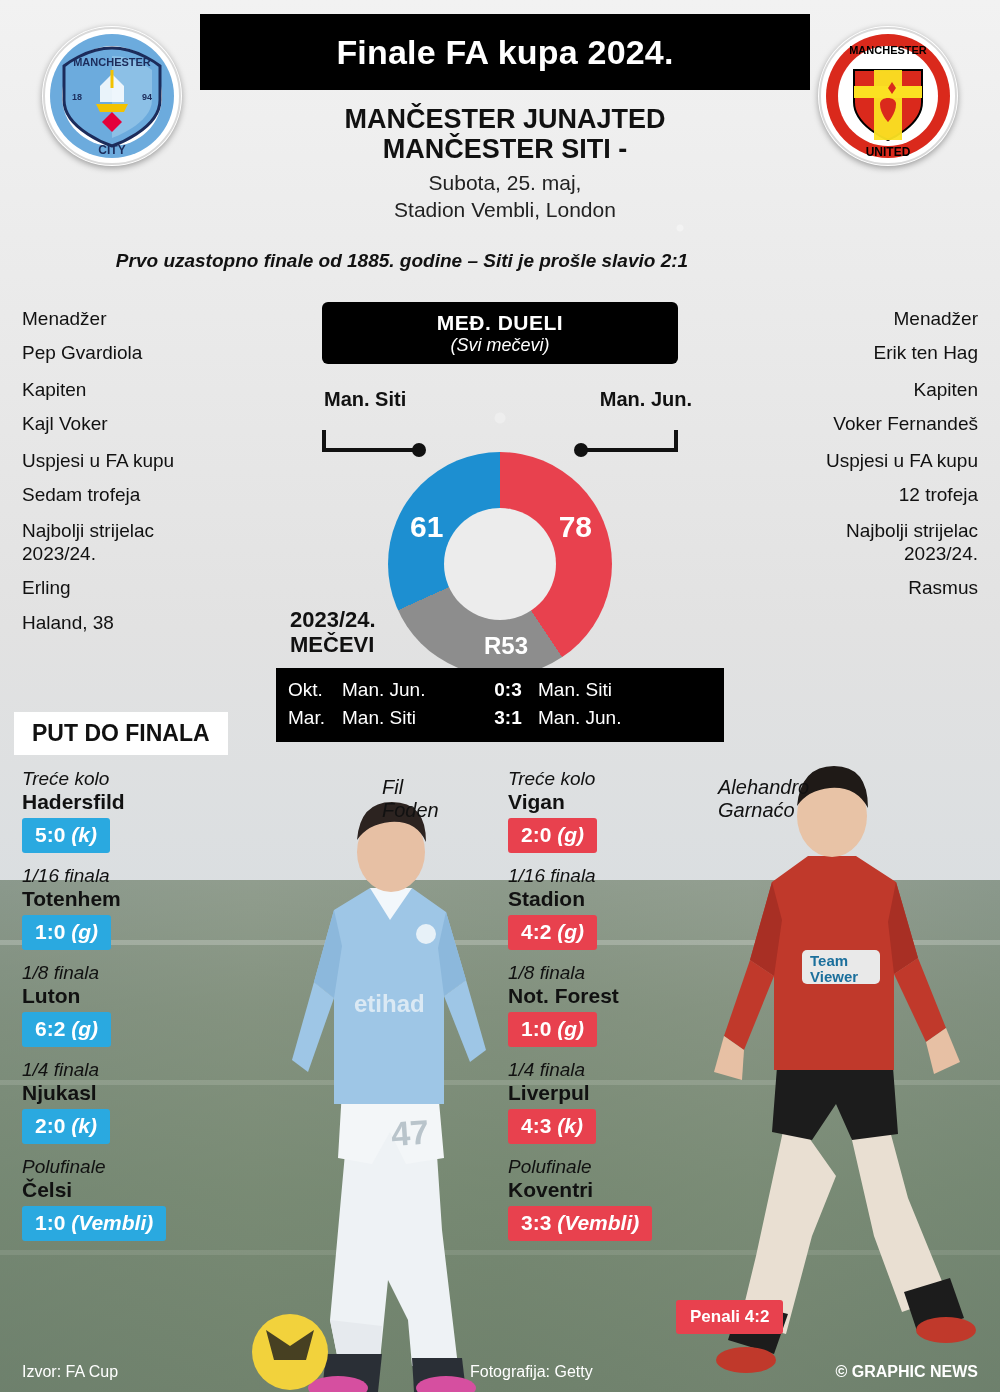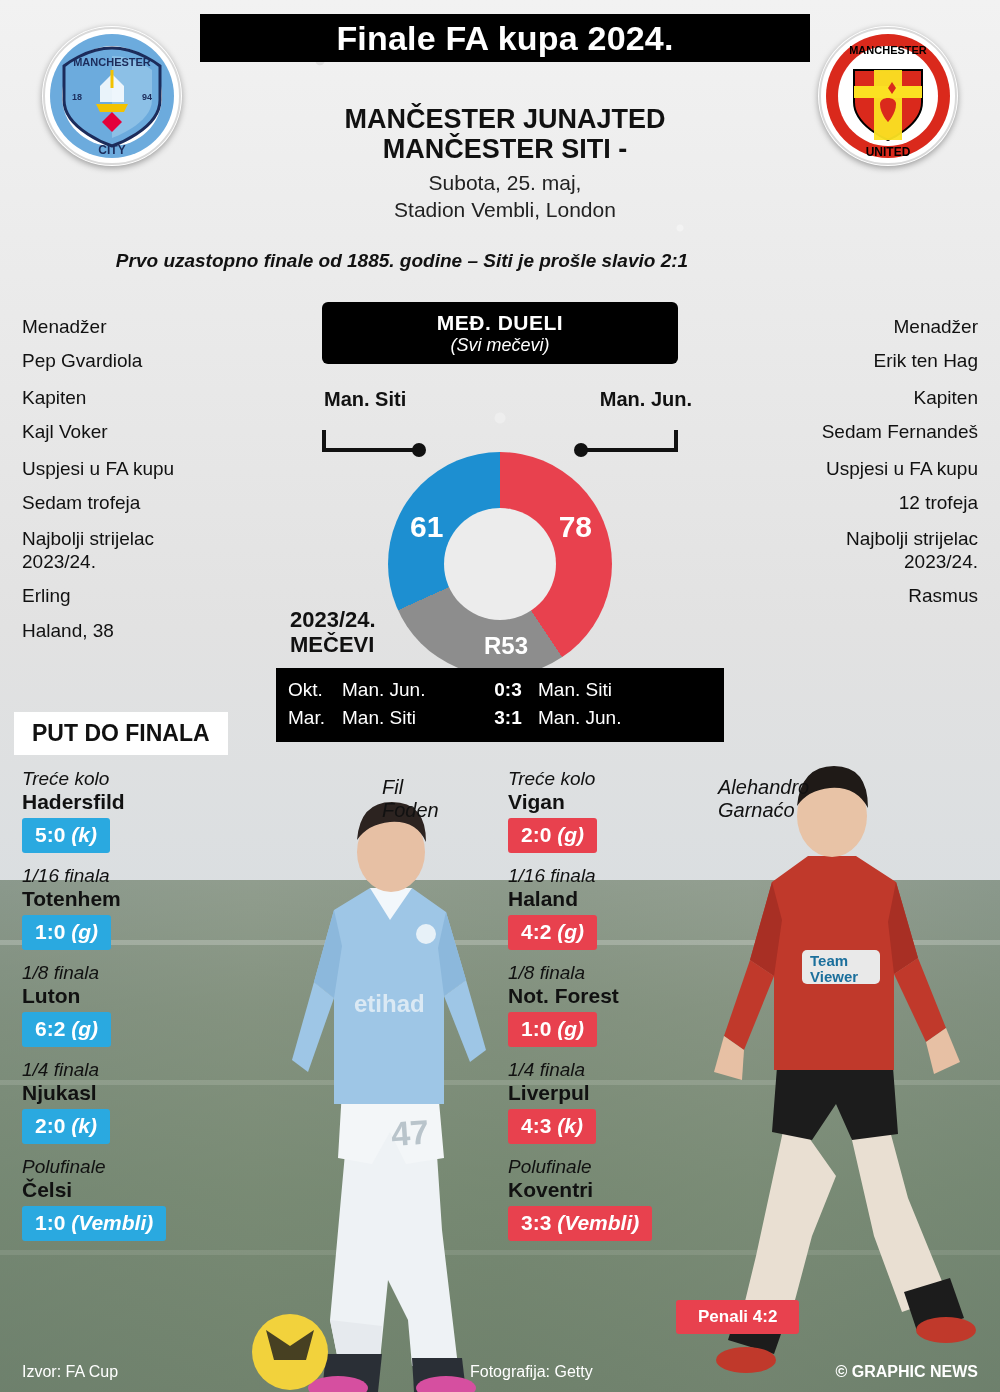--- a/index.html
+++ b/index.html
@@ -36,21 +36,21 @@
       linear-gradient(90deg, #8a9a8c 0%, #93a18f 25%, #8d9c8a 50%, #97a494 75%, #8a9a8c 100%);
     filter: blur(0.5px);
   }
   .pitch-line {
     position:absolute; left:0; width:1000px; height:5px;
     background: rgba(255,255,255,.22);
   }
 
   
   .title-bar {
-    position: absolute; left: 200px; top: 14px; width: 610px; height: 48px;
+    position: absolute; left: 200px; top: 14px; width: 610px; height: 76px;
     background: #000; display:flex; align-items:center; justify-content:center;
   }
   .title-bar h1 {
     color:#fff; font-size: 34px; font-weight: 700; letter-spacing: .2px;
   }
   .crest {
     position:absolute; width: 140px; height: 140px; border-radius: 50%;
     box-shadow: 0 2px 6px rgba(0,0,0,.35);
   }
   #crest-city { left: 42px; top: 26px; background:#fff; }
@@ -65,21 +65,21 @@
     position:absolute; left: 0; top: 250px; width: 804px; text-align:center;
     font-size: 19px; font-style: italic; font-weight: 700; color:#111;
   }
 
   
   .side { position:absolute; top: 300px; width: 250px; font-size: 19px; color:#111; }
   #side-left  { left: 22px; text-align:left; }
   #side-right { right: 22px; text-align:right; }
   .side .lbl { font-weight: 400; line-height:1.18; margin-top: 14px; }
   .side .val { font-weight: 400; line-height:1.18;margin-top:12px; }
-  .side .first { margin-top: 16px; }
+  .side .first { margin-top: 8px; }
 
   
   .h2h-bar {
     position:absolute; left: 322px; top: 302px; width: 356px; height: 62px;
     background:#000; border-radius: 6px; display:flex; flex-direction:column;
     align-items:center; justify-content:center; color:#fff;
   }
   .h2h-bar .t1 { font-size: 21px; font-weight:700; letter-spacing:.5px;}
   .h2h-bar .t2 { font-size: 18px; font-style: italic; }
 
@@ -134,21 +134,21 @@
   .route .op { font-size: 21px; font-weight:700; color:#111; line-height:1.1; }
   .route .sc {
     display:inline-block; margin-top: 5px; padding: 5px 13px 6px 13px;
     color:#fff; font-size: 21px; font-weight:700; border-radius: 3px;
   }
   .route .sc i { font-style: italic; font-weight:700; }
   #route-left .sc  { background:#2aa9e0; }
   #route-right .sc { background:#e8414e; }
   .penalty {
     position:absolute; left: 676px; top: 1300px; background:#e8414e; color:#fff;
-    font-size: 17px; font-weight:700; padding: 7px 22px; border-radius:3px;
+    font-size: 17px; font-weight:700; padding: 7px 14px; border-radius:3px;
   }
 
   
   .player { position:absolute; }
   .cap { position:absolute; font-size: 20px; font-style: italic; color:#111; line-height:1.15; }
   #cap-foden { left: 382px; top: 776px; }
   #cap-garnacho { left: 718px; top: 776px; }
 
   
   .footer {
@@ -290,21 +290,21 @@
     <div class="lbl">Najbolji strijelac</div>
     <div class="lbl" style="margin-top:0;">2023/24.</div>
     <div class="val">Erling</div>
     <div class="val">Haland, 38</div>
   </div>
 
   <div class="side" id="side-right">
     <div class="lbl first">Menadžer</div>
     <div class="val">Erik ten Hag</div>
     <div class="lbl">Kapiten</div>
-    <div class="val">Sedam Fernandeš</div>
+    <div class="val">Voker Fernandeš</div>
     <div class="lbl">Uspjesi u FA kupu</div>
     <div class="val">12 trofeja</div>
     <div class="lbl">Najbolji strijelac</div>
     <div class="lbl" style="margin-top:0;">2023/24.</div>
     <div class="val">Rasmus</div>
   </div>
 
   <div class="h2h-bar">
     <div class="t1">MEĐ. DUELI</div>
     <div class="t2">(Svi mečevi)</div>
@@ -382,21 +382,21 @@
   </div>
 
   <div class="route" id="route-right">
     <div>
       <div class="rd" style="margin-top:0;">Treće kolo</div>
       <div class="op">Vigan</div>
       <div class="sc"><span>2:0</span> <i>(g)</i></div>
     </div>
     <div>
       <div class="rd">1/16 finala</div>
-      <div class="op">Haland</div>
+      <div class="op">Stadion</div>
       <div class="sc"><span>4:2</span> <i>(g)</i></div>
     </div>
     <div>
       <div class="rd">1/8 finala</div>
       <div class="op">Not. Forest</div>
       <div class="sc"><span>1:0</span> <i>(g)</i></div>
     </div>
     <div>
       <div class="rd">1/4 finala</div>
       <div class="op">Liverpul</div>

